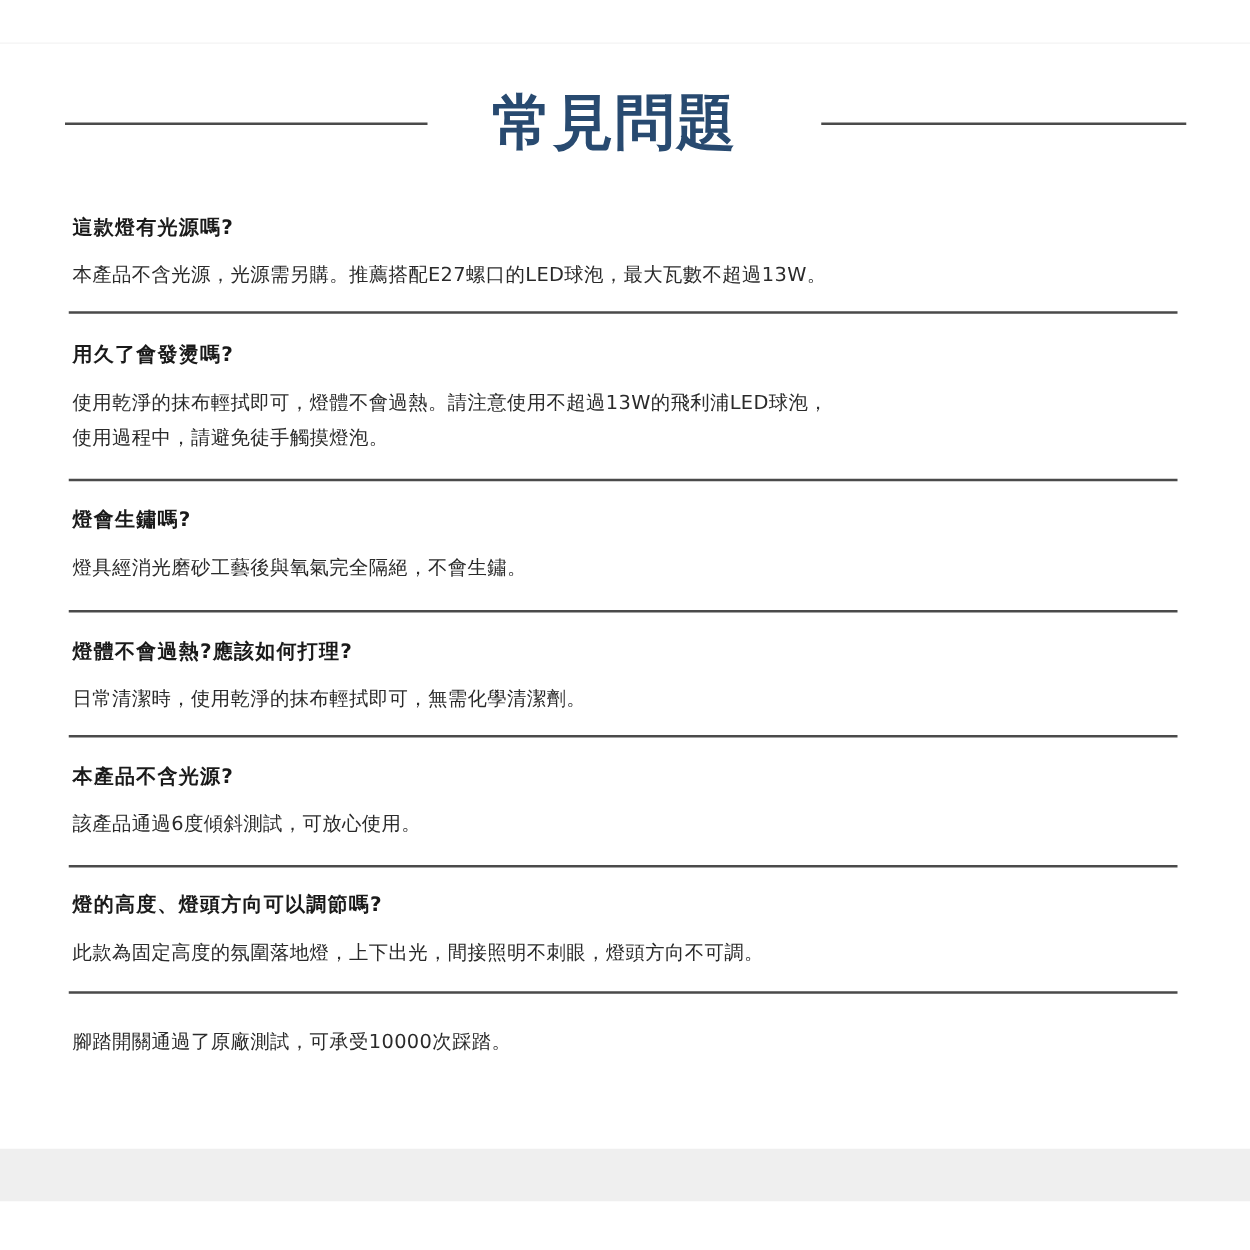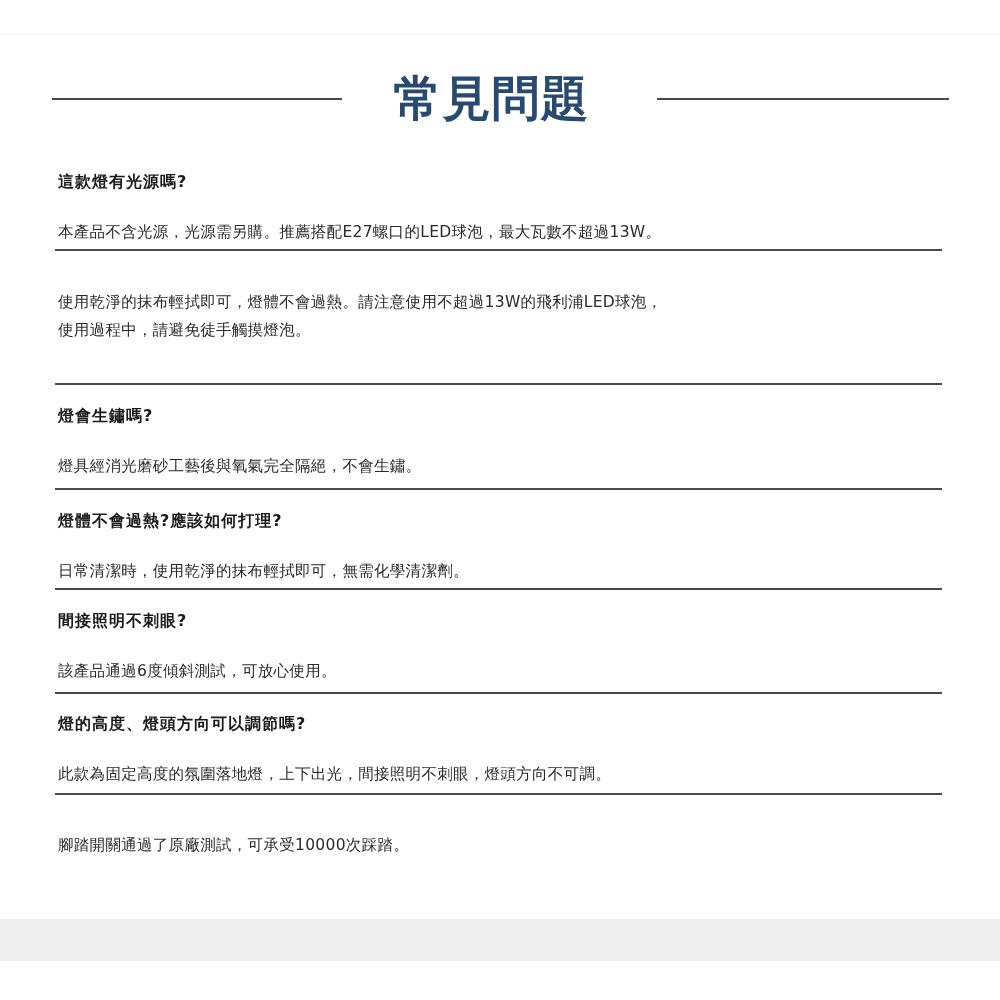--- a/index.html
+++ b/index.html
@@ -55,21 +55,21 @@
     font-weight: bold;
     color: #1a1a1a;
     line-height: 32px;
     margin: 0;
     letter-spacing: 1px;
   }
   .faq .a {
     font-size: 15.5px;
     color: #2a2a2a;
     line-height: 28px;
-    margin-top: 20px;
+    margin-top: 8px;
     letter-spacing: 0.3px;
   }
   .divider {
     position: absolute;
     left: 55px;
     width: 887px;
     height: 2px;
     background: #4a4a4a;
   }
   .bottom-band {
@@ -92,20 +92,21 @@
 
 <div class="faq" style="top:166px;">
   <div class="q">這款燈有光源嗎?</div>
   <div class="a">
     <div>本產品不含光源，光源需另購。推薦搭配E27螺口的LED球泡，最大瓦數不超過13W。</div>
   </div>
 </div>
 <div class="divider" style="top:249px;"></div>
 
 <div class="faq" style="top:268px;">
+  <div class="q">用久了會發燙嗎?</div>
   <div class="a">
     <div>使用乾淨的抹布輕拭即可，燈體不會過熱。請注意使用不超過13W的飛利浦LED球泡，</div>
     <div>使用過程中，請避免徒手觸摸燈泡。</div>
   </div>
 </div>
 <div class="divider" style="top:383px;"></div>
 
 <div class="faq" style="top:400px;">
   <div class="q">燈會生鏽嗎?</div>
   <div class="a">
@@ -116,21 +117,21 @@
 
 <div class="faq" style="top:505px;">
   <div class="q">燈體不會過熱?應該如何打理?</div>
   <div class="a">
     <div>日常清潔時，使用乾淨的抹布輕拭即可，無需化學清潔劑。</div>
   </div>
 </div>
 <div class="divider" style="top:588px;"></div>
 
 <div class="faq" style="top:605px;">
-  <div class="q">間接照明不刺眼?</div>
+  <div class="q">本產品不含光源?</div>
   <div class="a">
     <div>該產品通過6度傾斜測試，可放心使用。</div>
   </div>
 </div>
 <div class="divider" style="top:692px;"></div>
 
 <div class="faq" style="top:708px;">
   <div class="q">燈的高度、燈頭方向可以調節嗎?</div>
   <div class="a">
     <div>此款為固定高度的氛圍落地燈，上下出光，間接照明不刺眼，燈頭方向不可調。</div>

